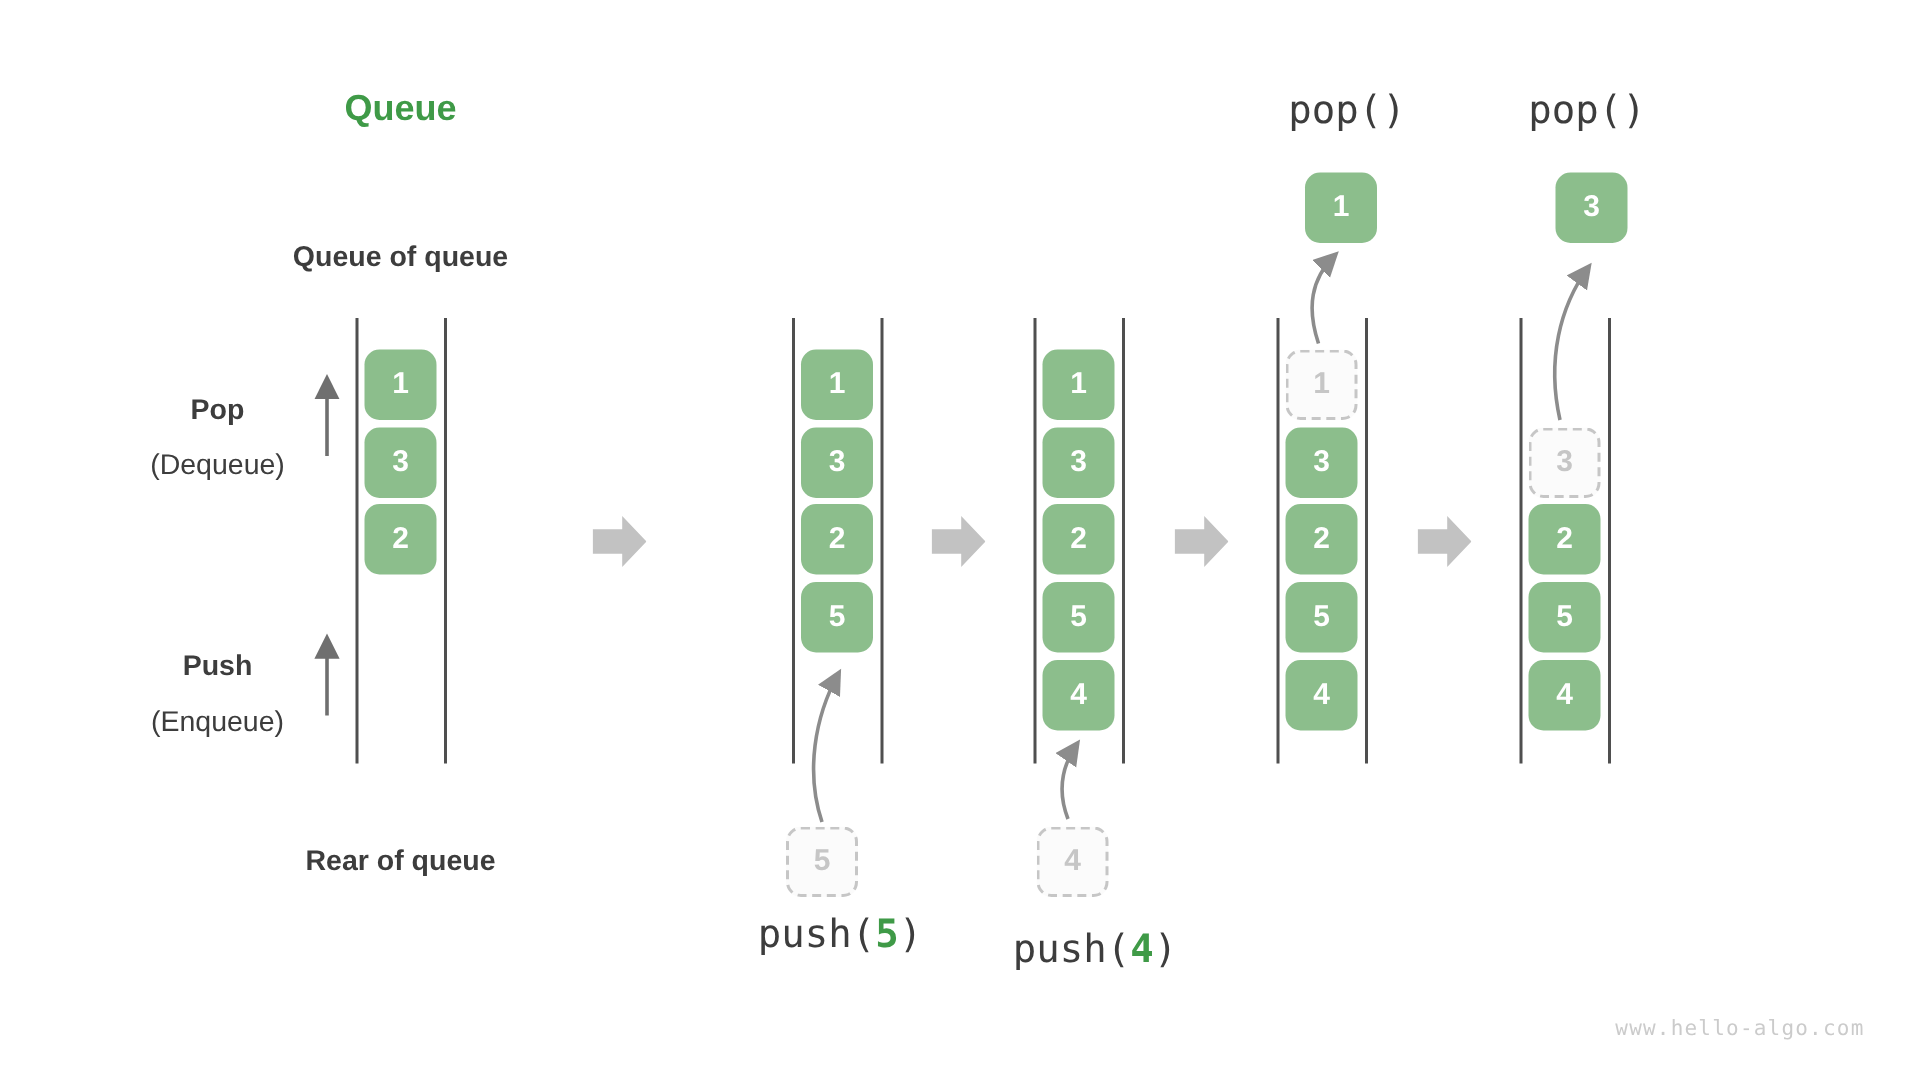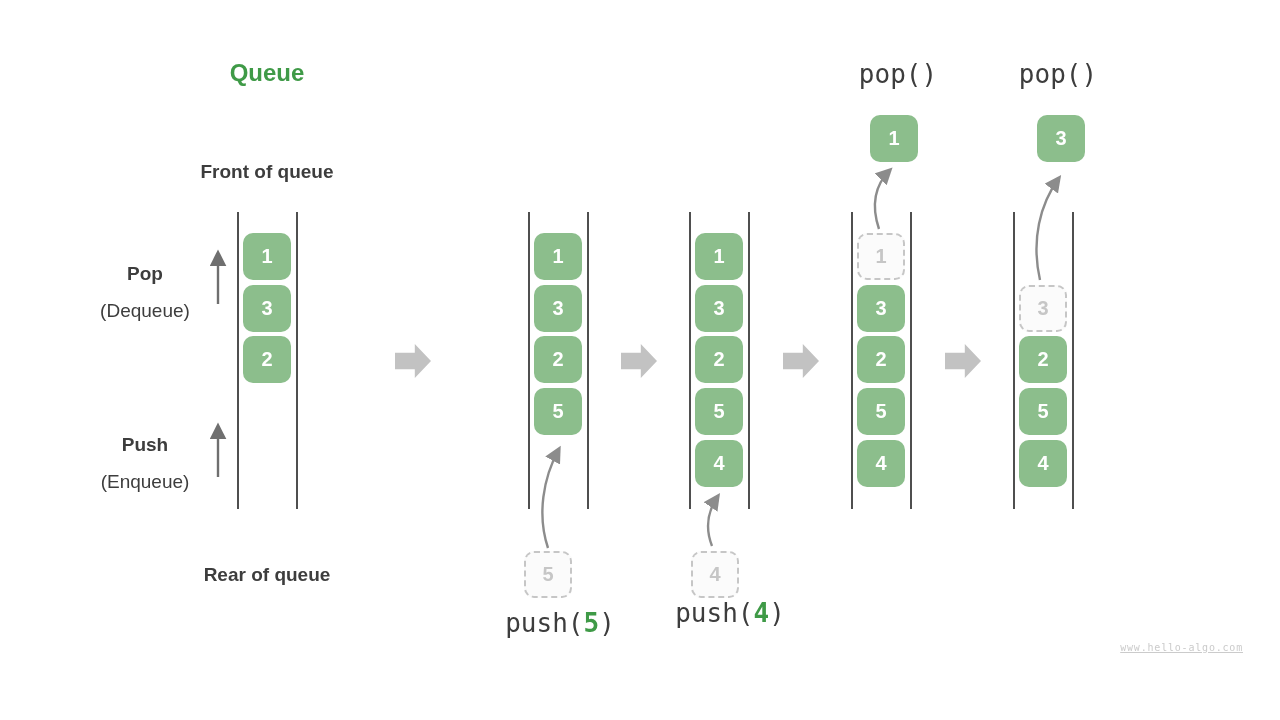--- a/index.html
+++ b/index.html
@@ -59,46 +59,45 @@
   .popped1{position:absolute;left:870px;top:115px;}
   .popped2{position:absolute;left:1037px;top:115px;}
 
   .code{
     font-family:"DejaVu Sans Mono",monospace;font-size:26px;font-weight:500;
     color:var(--text-dark);text-align:center;position:absolute;line-height:22px;
   }
   .pl1{left:838px;top:63px;width:120px;}
   .pl2{left:998px;top:63px;width:120px;}
   .pushl1{left:490px;top:612px;width:140px;}
-  .pushl2{left:660px;top:602px;width:140px;}
+  .pushl2{left:660px;top:622px;width:140px;}
   .code .g{color:var(--accent-green);font-weight:bold;}
 
   .barrow{
     position:absolute;top:344px;width:36px;height:34px;background:var(--block-arrow-gray);
     clip-path:polygon(0 26%,55% 26%,55% 0,100% 50%,55% 100%,55% 74%,0 74%);
   }
   .ba1{left:395px}.ba2{left:621px}.ba3{left:783px}.ba4{left:945px}
 
   .overlay{position:absolute;left:0;top:0;width:1280px;height:720px;pointer-events:none;}
 
   .watermark{
-    position:absolute;right:37px;top:642px;
-    font-family:"DejaVu Sans Mono",monospace;font-size:10px;letter-spacing:0.8px;
+    position:absolute;right:37px;top:678px;
+    font-family:"DejaVu Sans Mono",monospace;font-size:14px;letter-spacing:0.8px;
     color:var(--watermark-gray);
-    text-decoration:underline;
   }
 </style>
 </head>
 <body>
 
 <div class="canvas">
 
   <div class="title">Queue</div>
 
-  <div class="hlabel front">Front of queue</div>
+  <div class="hlabel front">Queue of queue</div>
   <div class="hlabel rear">Rear of queue</div>
 
   <div class="side-label pop-side">
     <div class="b">Pop</div>
     <div>(Dequeue)</div>
   </div>
   <div class="side-label push-side">
     <div class="b">Push</div>
     <div>(Enqueue)</div>
   </div>

